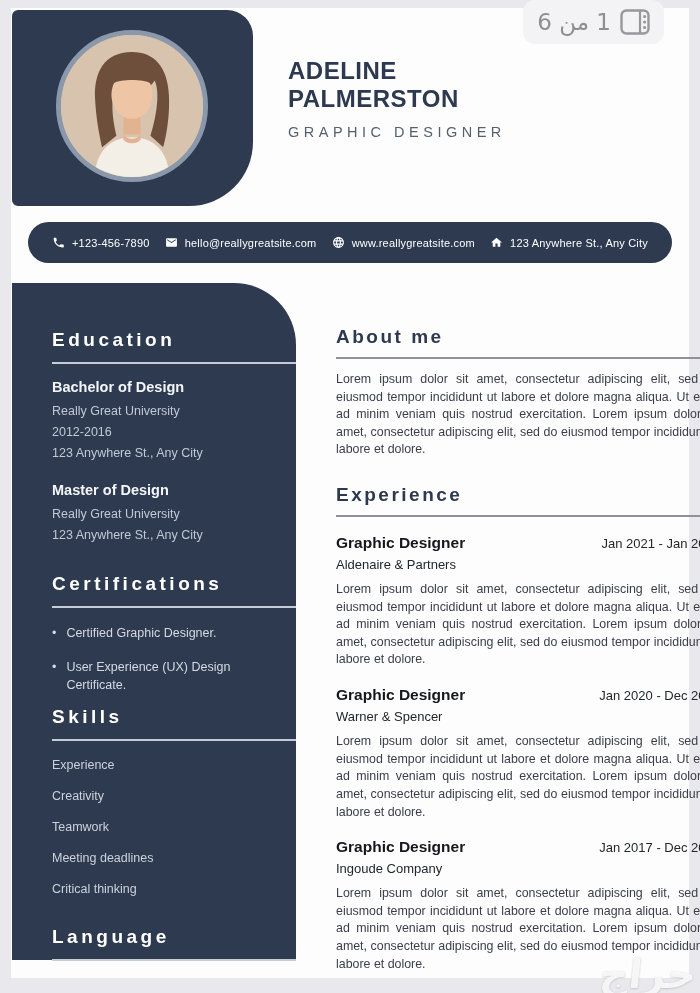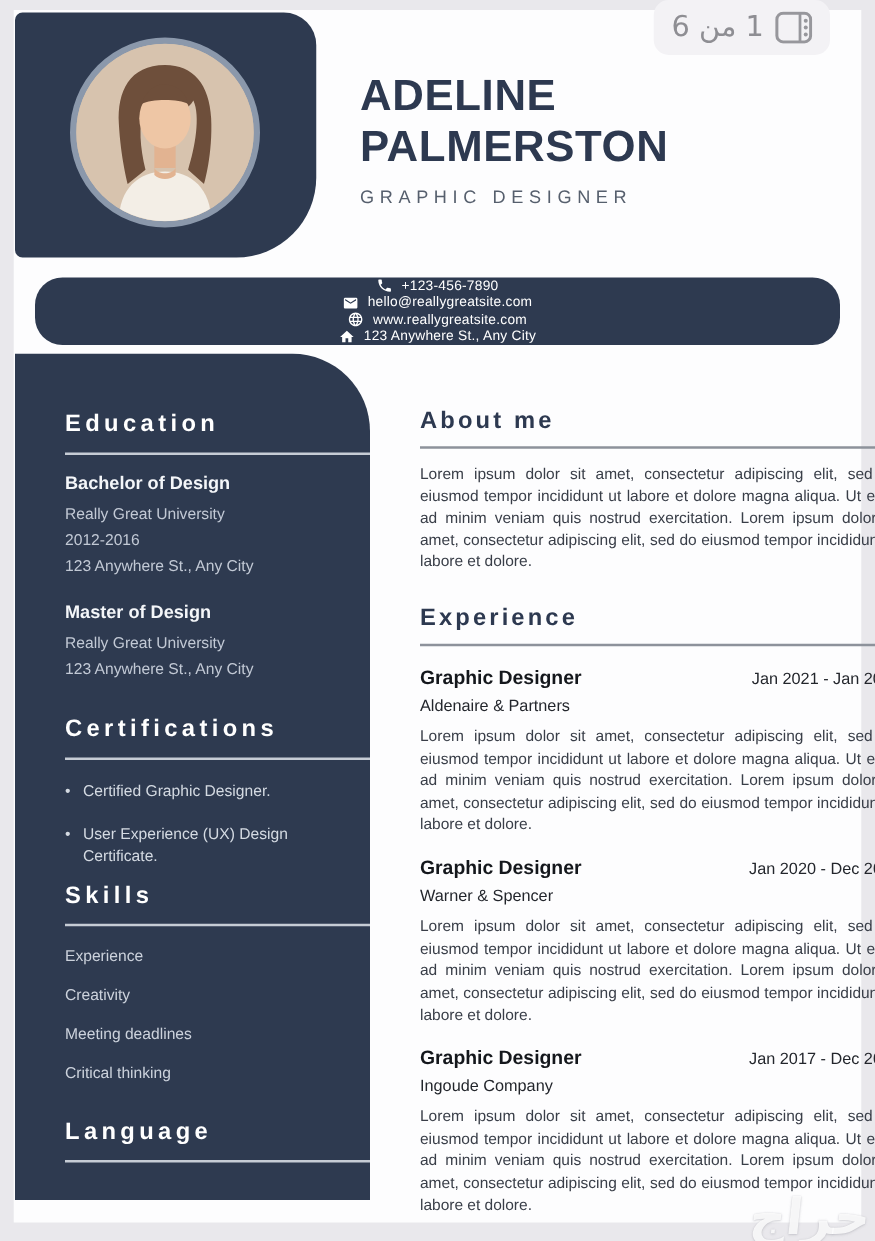--- a/index.html
+++ b/index.html
@@ -7,27 +7,27 @@
     font-family:"Liberation Sans",sans-serif;-webkit-font-smoothing:antialiased;}
   .page{position:absolute;left:11px;top:8px;width:678px;height:970px;background:#fdfdfe;}
 
   
   .hdr-block{position:absolute;left:12px;top:10px;width:241px;height:196px;background:#2e3a50;
     border-radius:6px 26px 64px 6px;}
   .photo{position:absolute;left:44px;top:20px;width:152px;height:152px;border-radius:50%;
     border:5px solid #8b98ab;overflow:hidden;background:#d7c3ae;box-sizing:border-box;}
   .photo svg{display:block;width:100%;height:100%;}
   .name-block{position:absolute;left:288px;top:57px;}
-  .name-line{font-size:35px;font-weight:bold;color:#2d3950;letter-spacing:.5px;line-height:1.17;}
+  .name-line{font-size:24px;font-weight:bold;color:#2d3950;letter-spacing:.5px;line-height:1.17;}
   .job-title{margin-top:11px;font-size:14.5px;letter-spacing:4.5px;color:#565f6d;}
 
   
-  .contact{position:absolute;left:28px;top:222px;width:644px;height:54px;background:#2e3a50;
+  .contact{position:absolute;left:28px;top:222px;width:644px;height:41px;background:#2e3a50;
     border-radius:22px;display:flex;align-items:center;justify-content:space-between;
-    padding:0 24px;box-sizing:border-box;color:#fff;flex-direction:column;}
+    padding:0 24px;box-sizing:border-box;color:#fff;}
   .c-item{display:flex;align-items:center;gap:7px;font-size:11px;letter-spacing:.2px;white-space:nowrap;}
   .c-item svg{width:13px;height:13px;fill:#fff;flex:none;}
 
   
   .sidebar{position:absolute;left:12px;top:283px;width:284px;height:677px;background:#2e3a50;
     border-radius:0 62px 0 0;color:#fff;box-sizing:border-box;padding:46px 0 0 40px;}
   .s-head{font-size:19px;font-weight:bold;letter-spacing:3.5px;color:#fff;
     border-bottom:2px solid #c6ccd5;padding-bottom:11px;}
   .degree{font-size:14.5px;font-weight:bold;margin-top:15px;color:#f4f6f9;}
   .meta{font-size:12.5px;color:#c2c9d5;line-height:1.68;margin-top:6px;padding-right:14px;}
@@ -143,20 +143,21 @@
       <div class="cert-item">
         <span class="blt">•</span>
         <span>User Experience (UX) Design Certificate.</span>
       </div>
     </div>
 
     <div class="sec-skill">
       <div class="s-head">Skills</div>
       <div class="skill-item">Experience</div>
       <div class="skill-item">Creativity</div>
+      <div class="skill-item">Teamwork</div>
       <div class="skill-item">Meeting deadlines</div>
       <div class="skill-item">Critical thinking</div>
     </div>
 
     <div class="sec-lang">
       <div class="s-head">Language</div>
 
     </div>
   </div>
 

